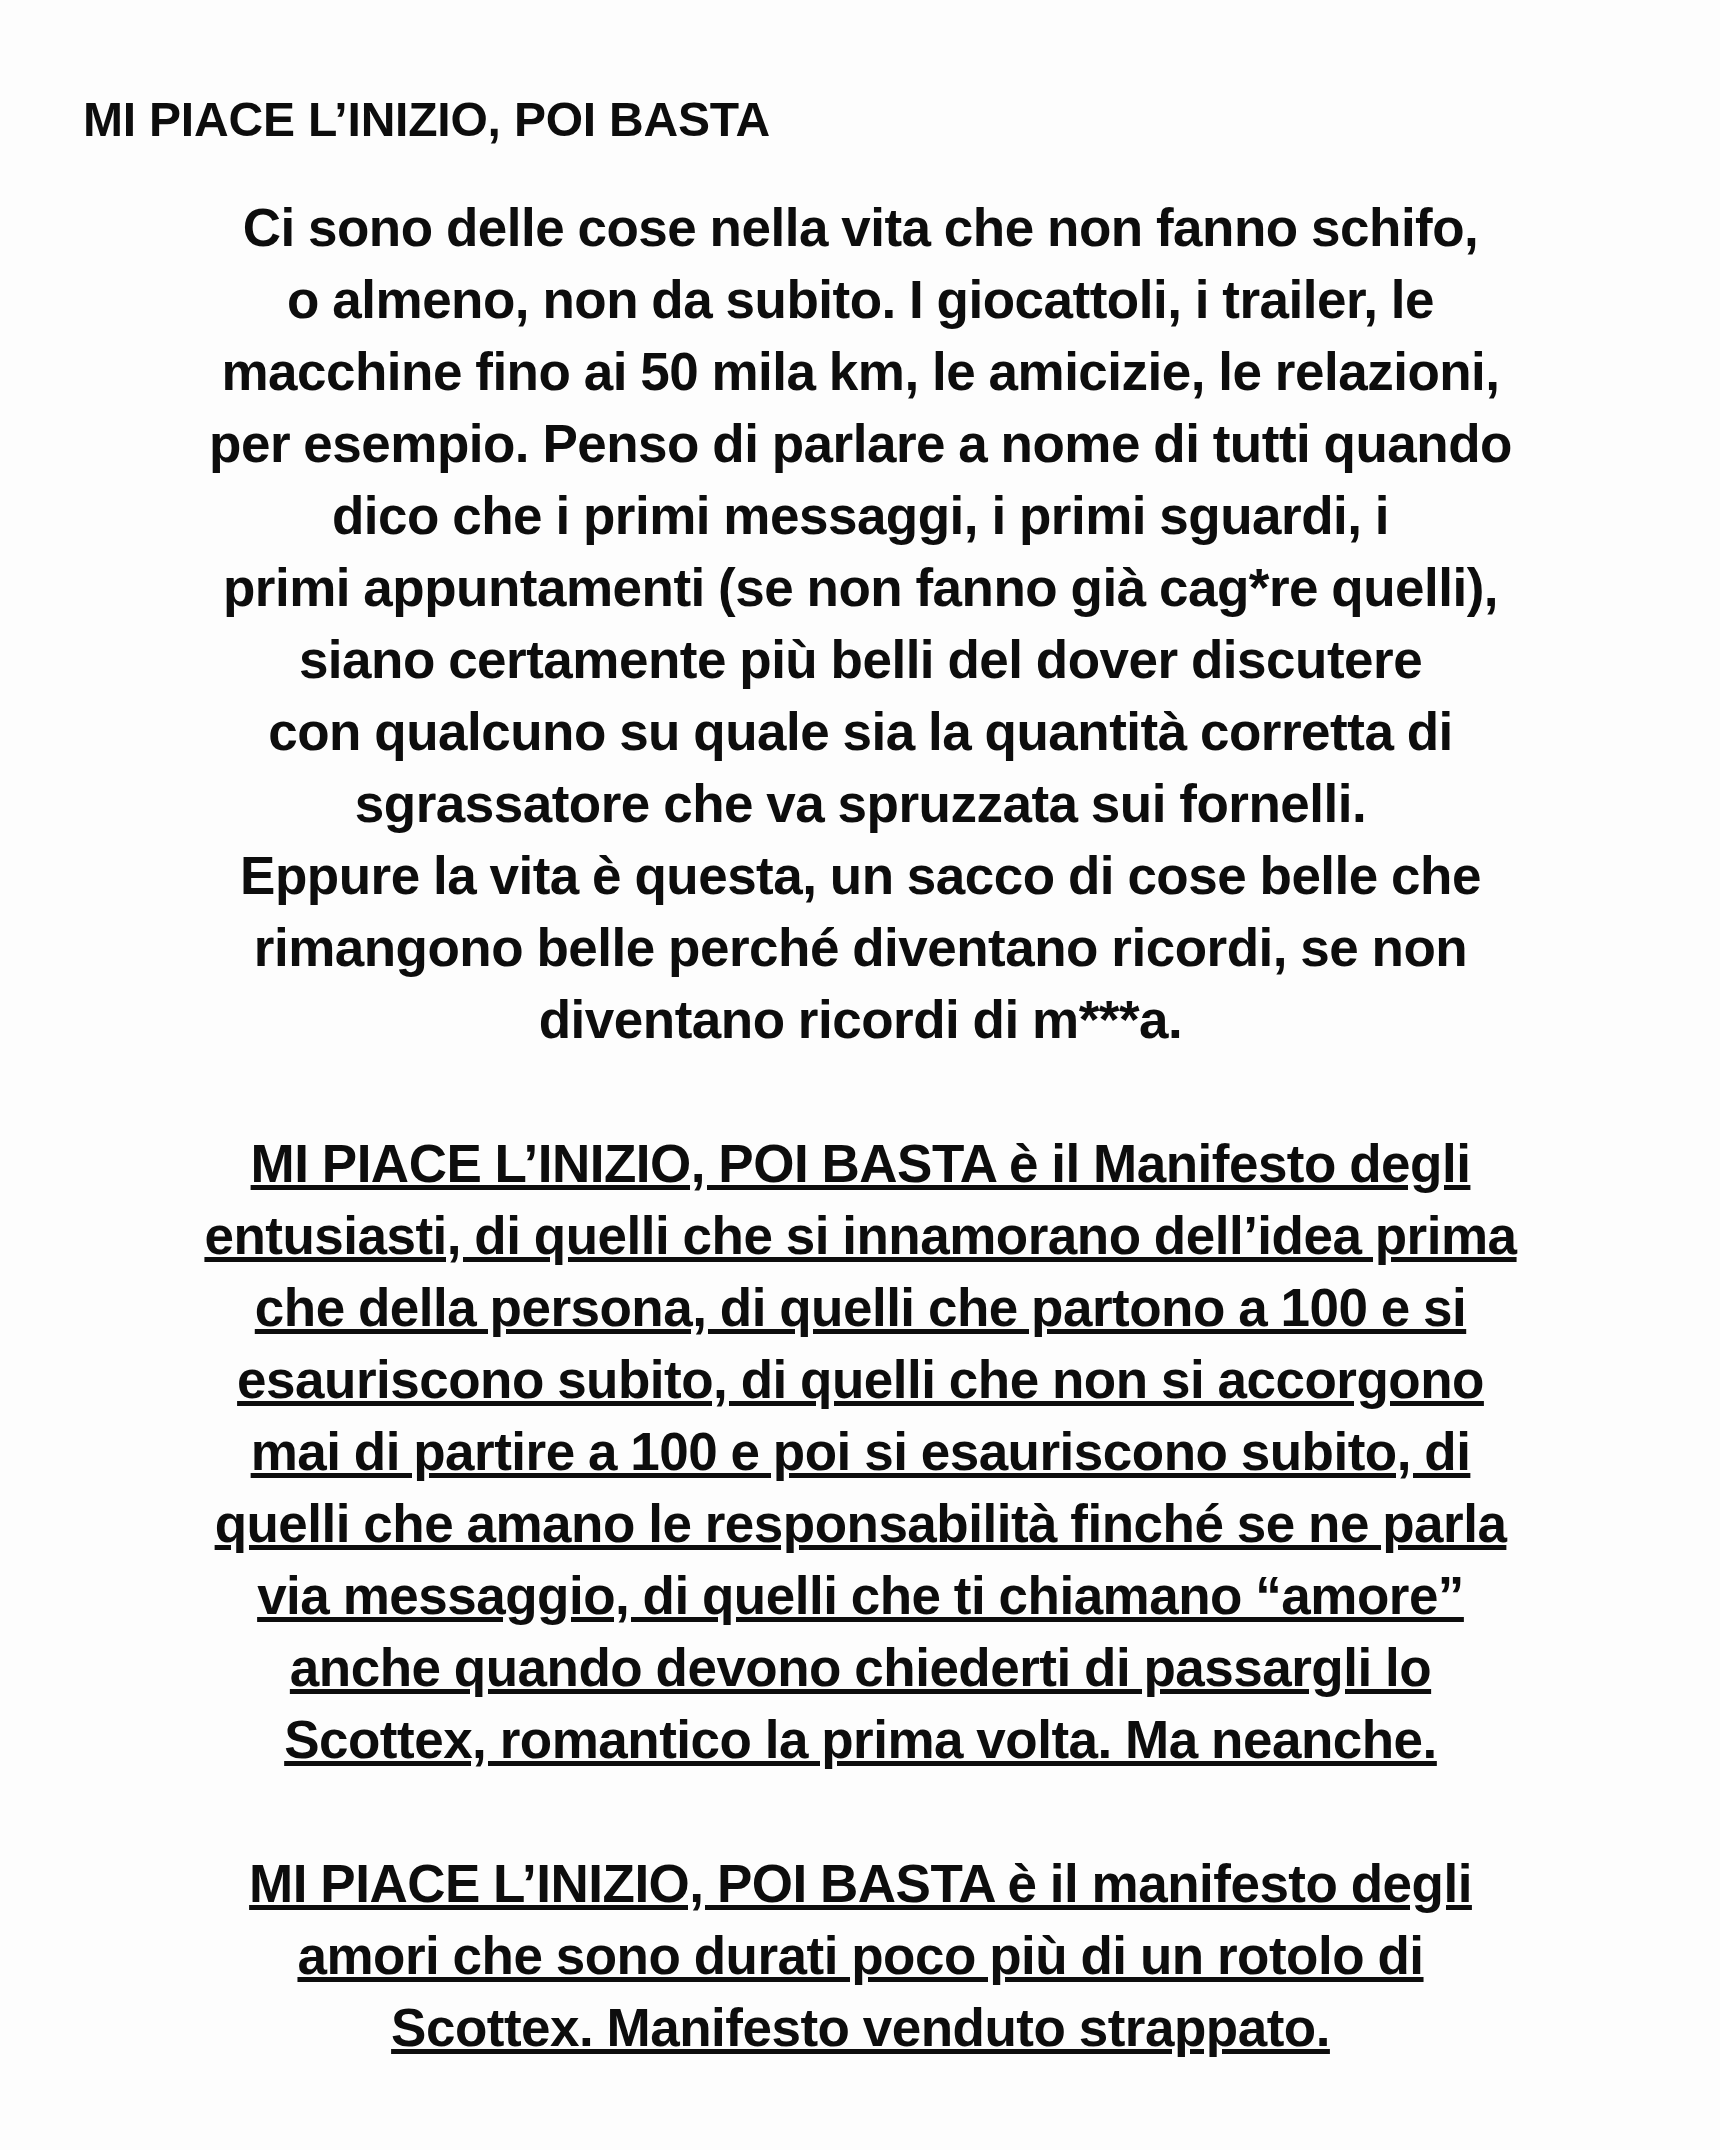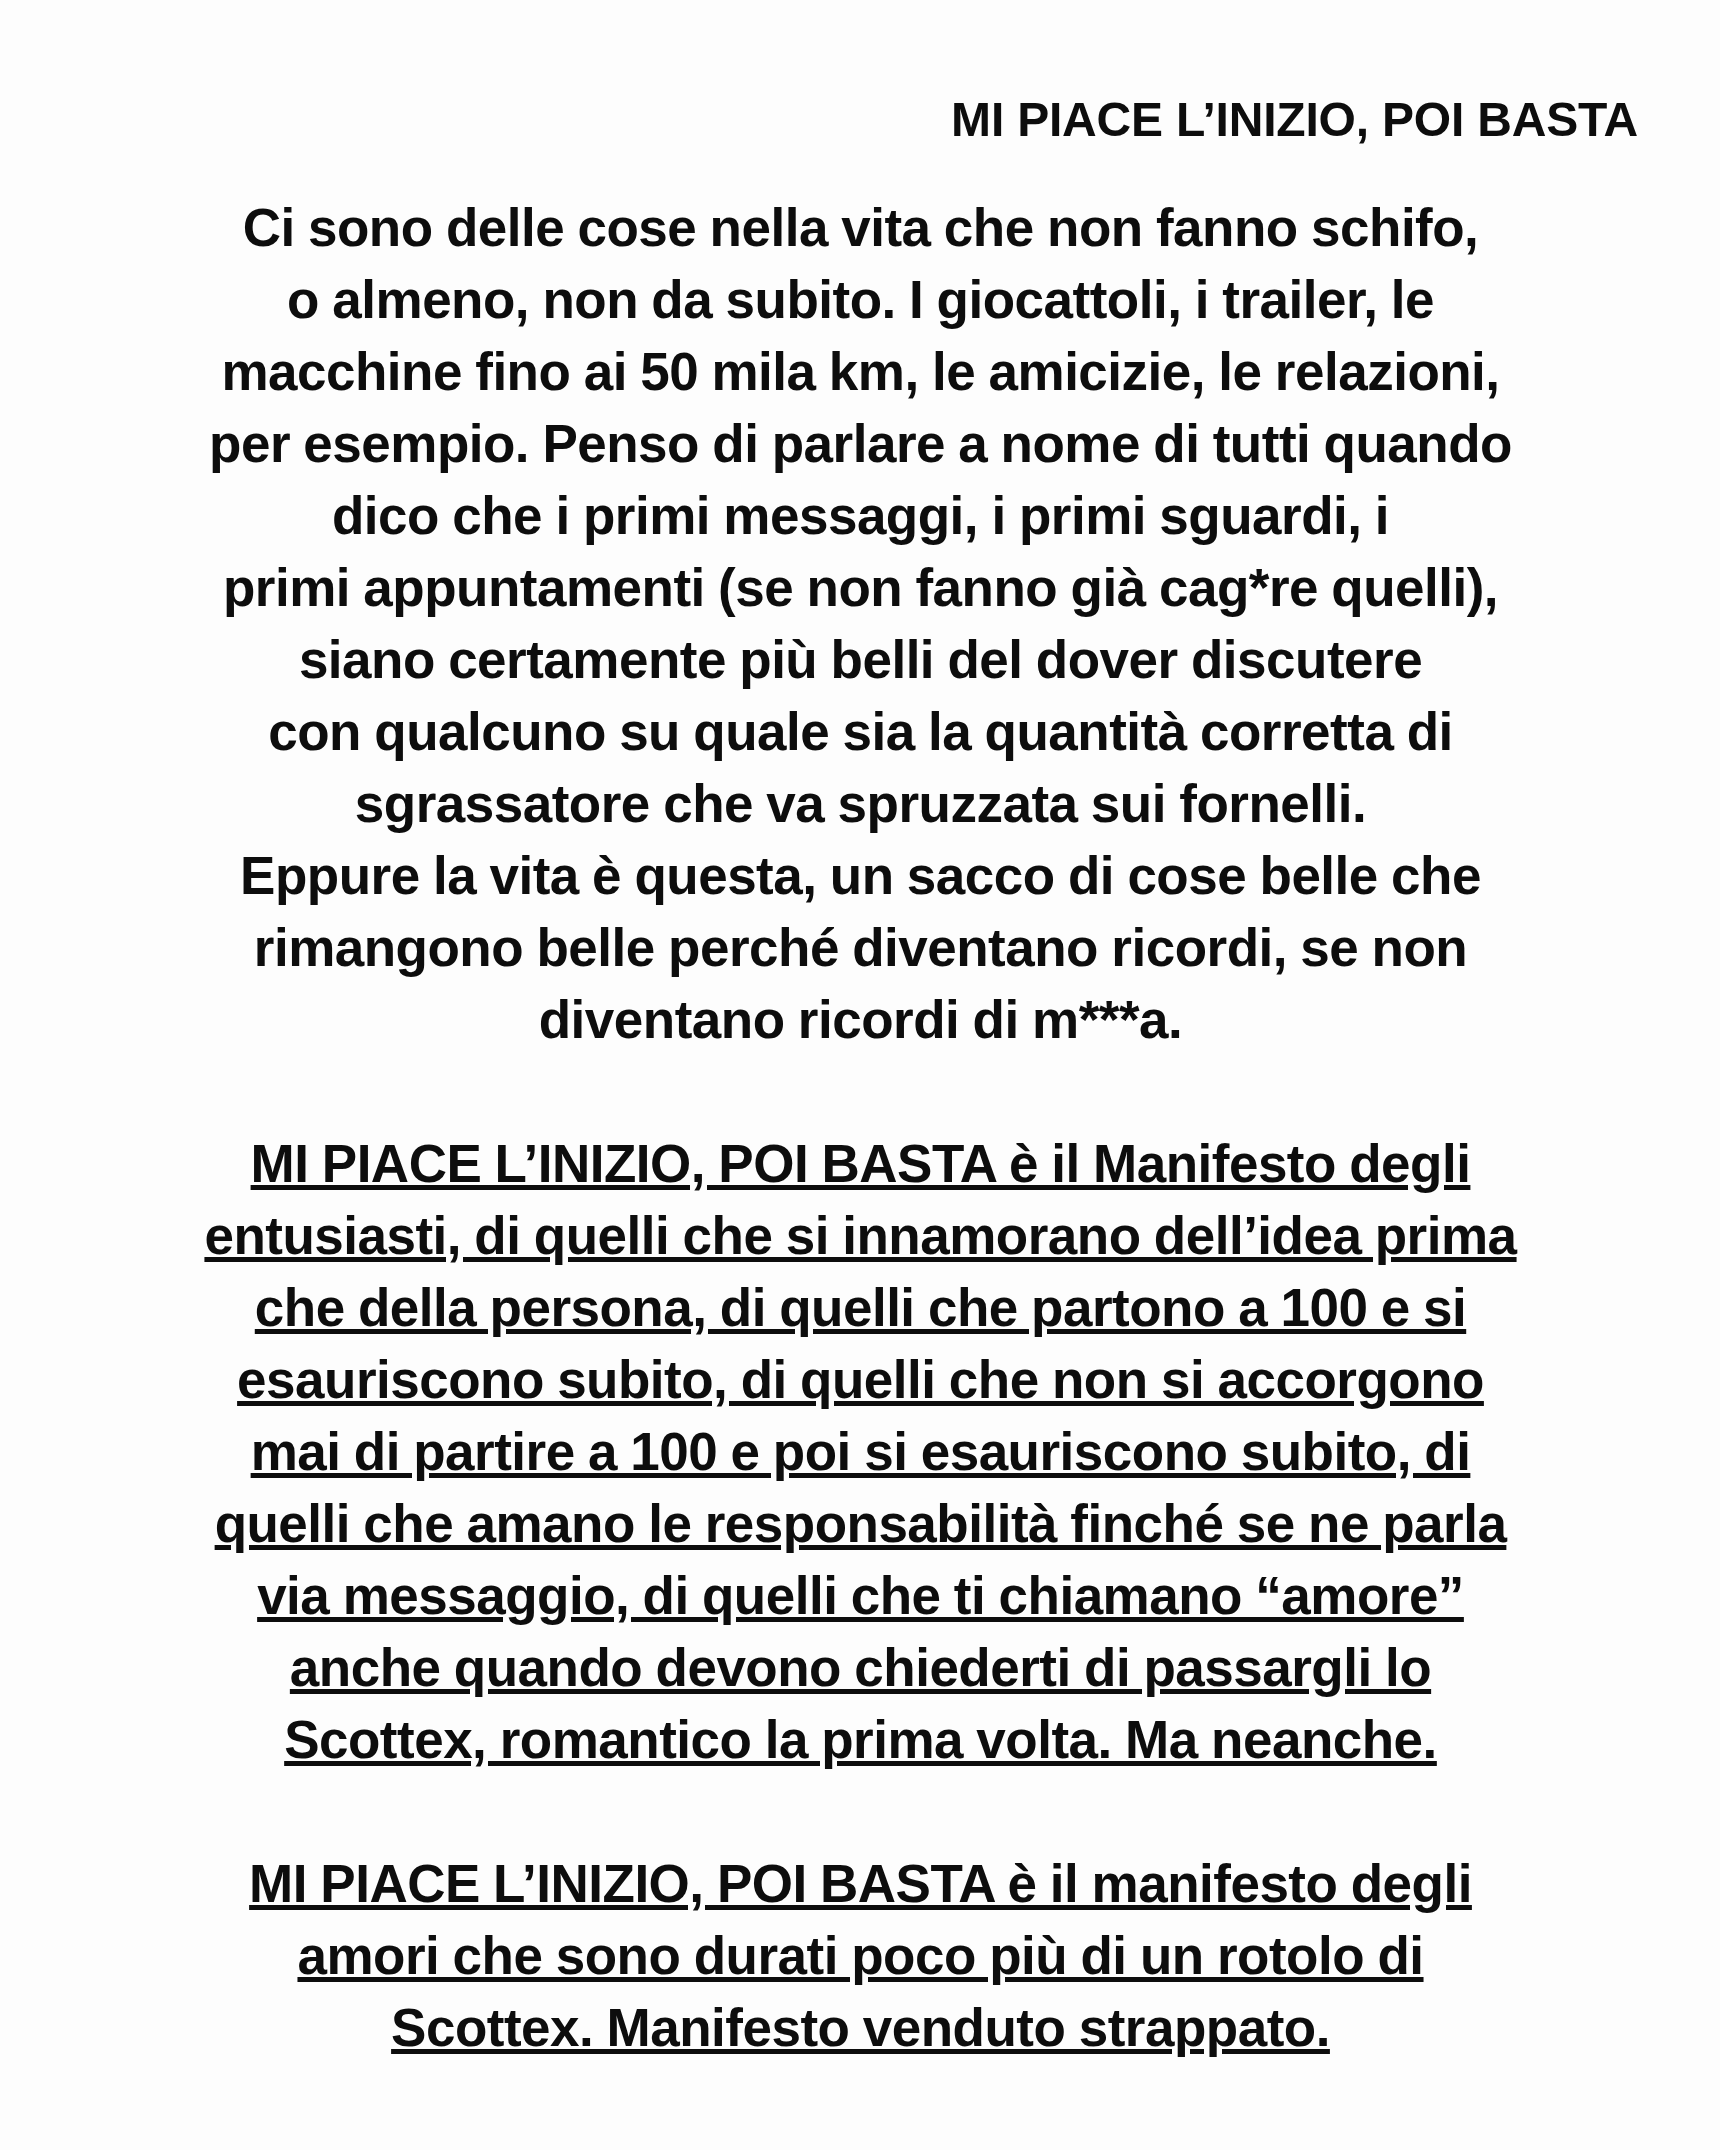--- a/index.html
+++ b/index.html
@@ -32,21 +32,21 @@
     text-align: center;
   }
 
   
   .doc-title {
     font-size: 48px;
     font-weight: 700;
     line-height: 1.12;
     letter-spacing: -0.2px;
     margin: 0 0 45px 0;
-    text-align: right;
+    text-align: left;
     color: #0d0d0d;
   }
 
   
   .para {
     font-size: 53px;
     font-weight: 700;
     line-height: 72px;
     letter-spacing: -0.5px;
     margin: 2px;

